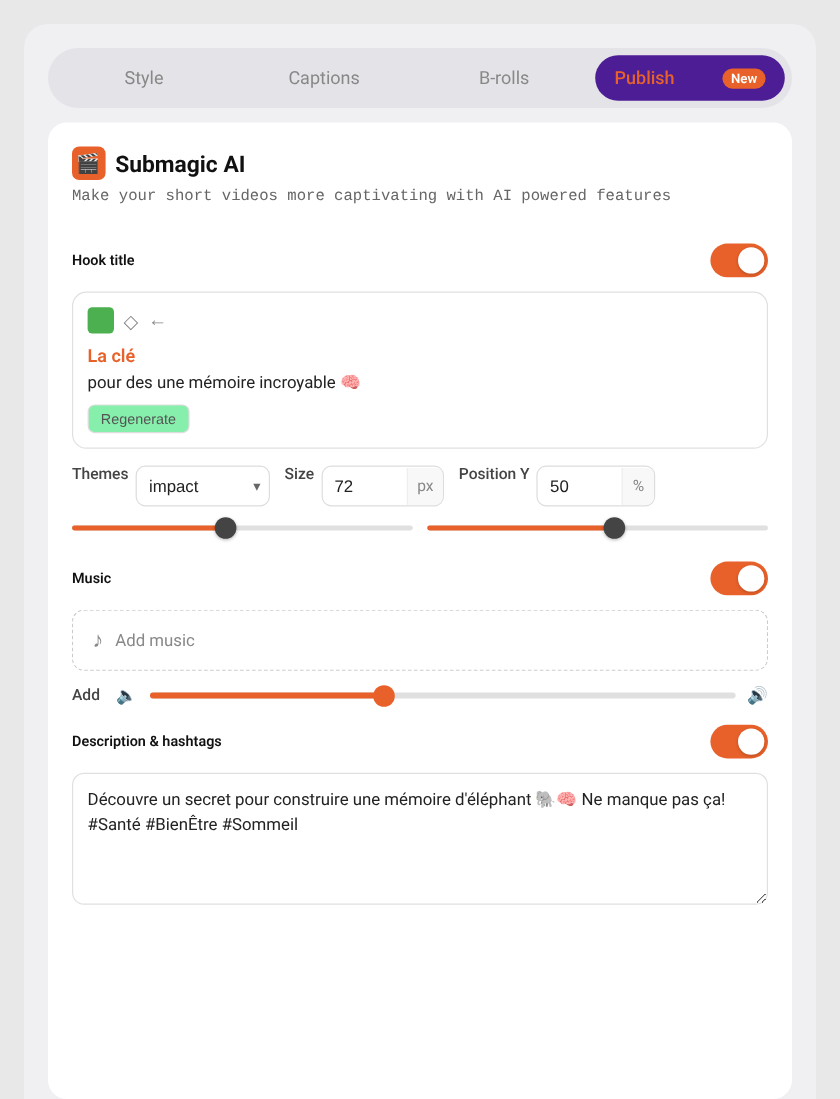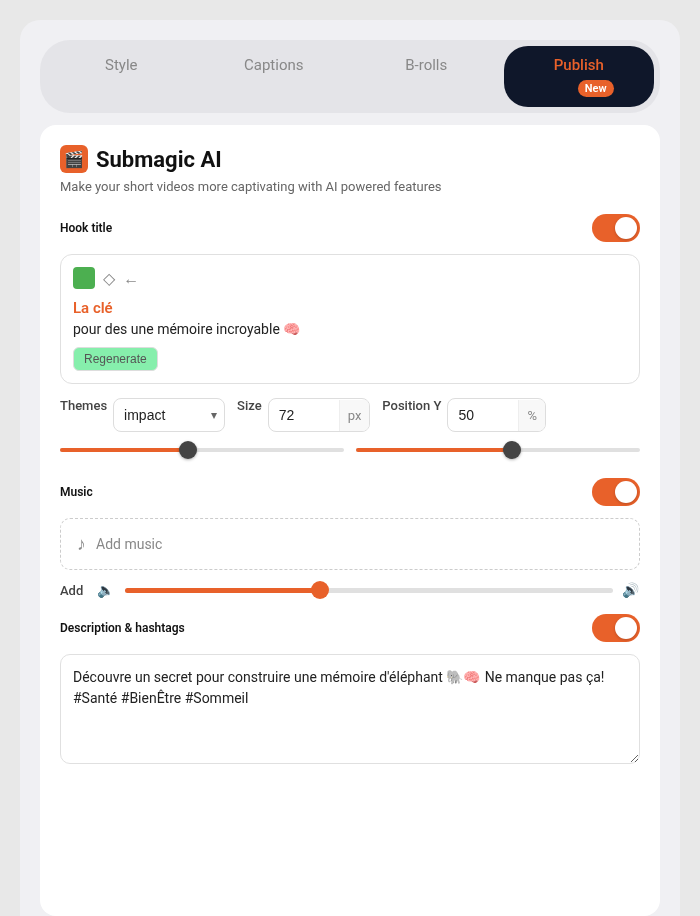--- a/index.html
+++ b/index.html
@@ -34,28 +34,27 @@
       flex: 1;
       text-align: center;
       padding: 10px 16px;
       border-radius: 24px;
       font-size: 15px;
       color: #888;
       cursor: pointer;
       font-weight: 400;
     }
     .tab-item.active {
-      background: #0f172a;
+      background: #4c1d95;
       color: #e8612a;
       font-weight: 500;
       display: flex;
       align-items: center;
       justify-content: center;
       gap: 6px;
-      flex-direction: column;
     }
     .tab-new-badge {
       background: #e8612a;
       color: white;
       font-size: 11px;
       font-weight: 600;
       padding: 2px 7px;
       border-radius: 10px;
       margin-left: 34px;
     }
@@ -81,28 +80,29 @@
       background: #e8612a;
       border-radius: 6px;
       display: flex;
       align-items: center;
       justify-content: center;
       color: white;
       font-size: 16px;
       font-weight: bold;
     }
     .brand-title {
-      font-size: 22px;
+      font-size: 19px;
       font-weight: 700;
       color: #111;
     }
     .brand-subtitle {
       font-size: 13px;
       color: #666;
-      margin-bottom: 20px;
+      margin-bottom: 32px;
+      font-family: Liberation Mono, monospace;
     }
     
     .section-row {
       display: flex;
       align-items: center;
       justify-content: space-between;
       margin-bottom: 12px;
     }
     .section-label {
       font-size: 12px;

